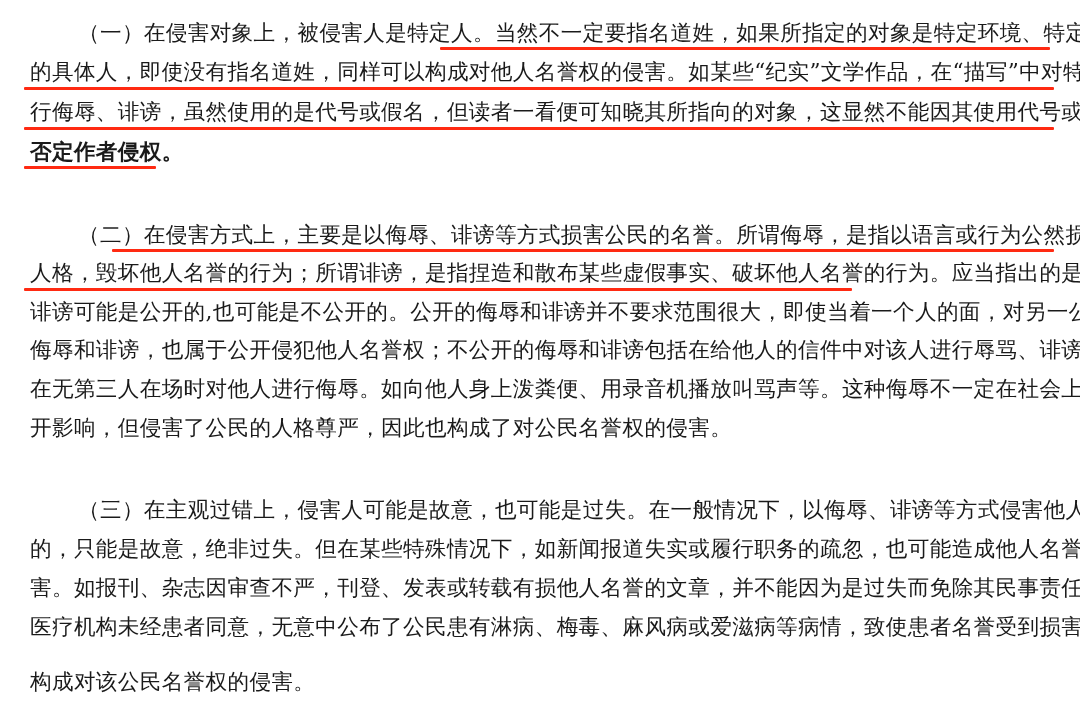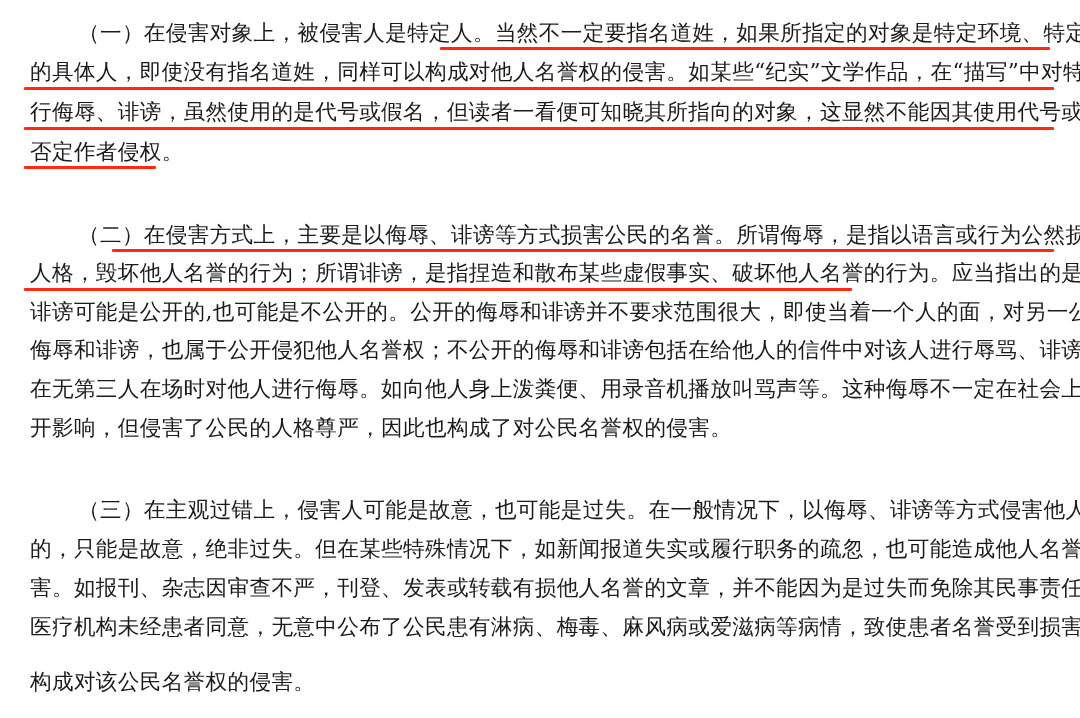--- a/index.html
+++ b/index.html
@@ -26,21 +26,21 @@
 </style>
 </head>
 <body>
 
 <div>
 
   <div>
     <div class="line" style="top:18px; padding-left:48px; width:974px;">（一）在侵害对象上，被侵害人是特定人。当然不一定要指名道姓，如果所指定的对象是特定环境、特定条件下</div>
     <div class="line" style="top:57px;">的具体人，即使没有指名道姓，同样可以构成对他人名誉权的侵害。如某些“纪实”文学作品，在“描写”中对特定的人进</div>
     <div class="line" style="top:97px;">行侮辱、诽谤，虽然使用的是代号或假名，但读者一看便可知晓其所指向的对象，这显然不能因其使用代号或假名而</div>
-    <div class="line" style="top:137px;">否定作者侵权。</div>
+    <div class="line" style="top:137px;font-weight:bold;">否定作者侵权。</div>
   </div>
   <div class="ul" style="top: 47px; left: 440px; width: 610px; background: rgb(255, 42, 18);"></div>
   <div class="ul" style="top: 87px; left: 24px; width: 1030px; background: rgb(255, 42, 18);"></div>
   <div class="ul" style="top: 127px; left: 24px; width: 1030px; background: rgb(255, 42, 18);"></div>
   <div class="ul" style="top: 166px; left: 24px; width: 132px; background: rgb(255, 42, 18);"></div>
 
   <div>
     <div class="line" style="top:220px; padding-left:48px; width:974px;">（二）在侵害方式上，主要是以侮辱、诽谤等方式损害公民的名誉。所谓侮辱，是指以语言或行为公然损害他人</div>
     <div class="line" style="top:258px;">人格，毁坏他人名誉的行为；所谓诽谤，是指捏造和散布某些虚假事实、破坏他人名誉的行为。应当指出的是,侮辱和</div>
     <div class="line" style="top:297px;">诽谤可能是公开的,也可能是不公开的。公开的侮辱和诽谤并不要求范围很大，即使当着一个人的面，对另一公民进行</div>

